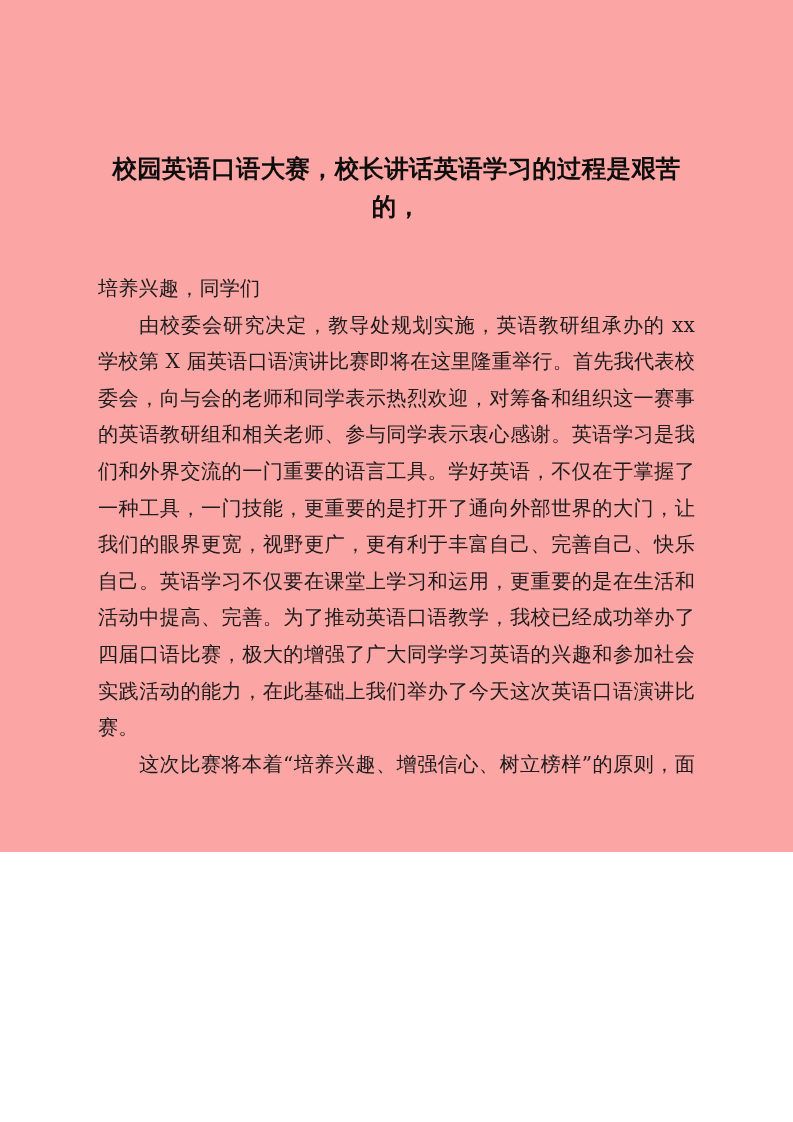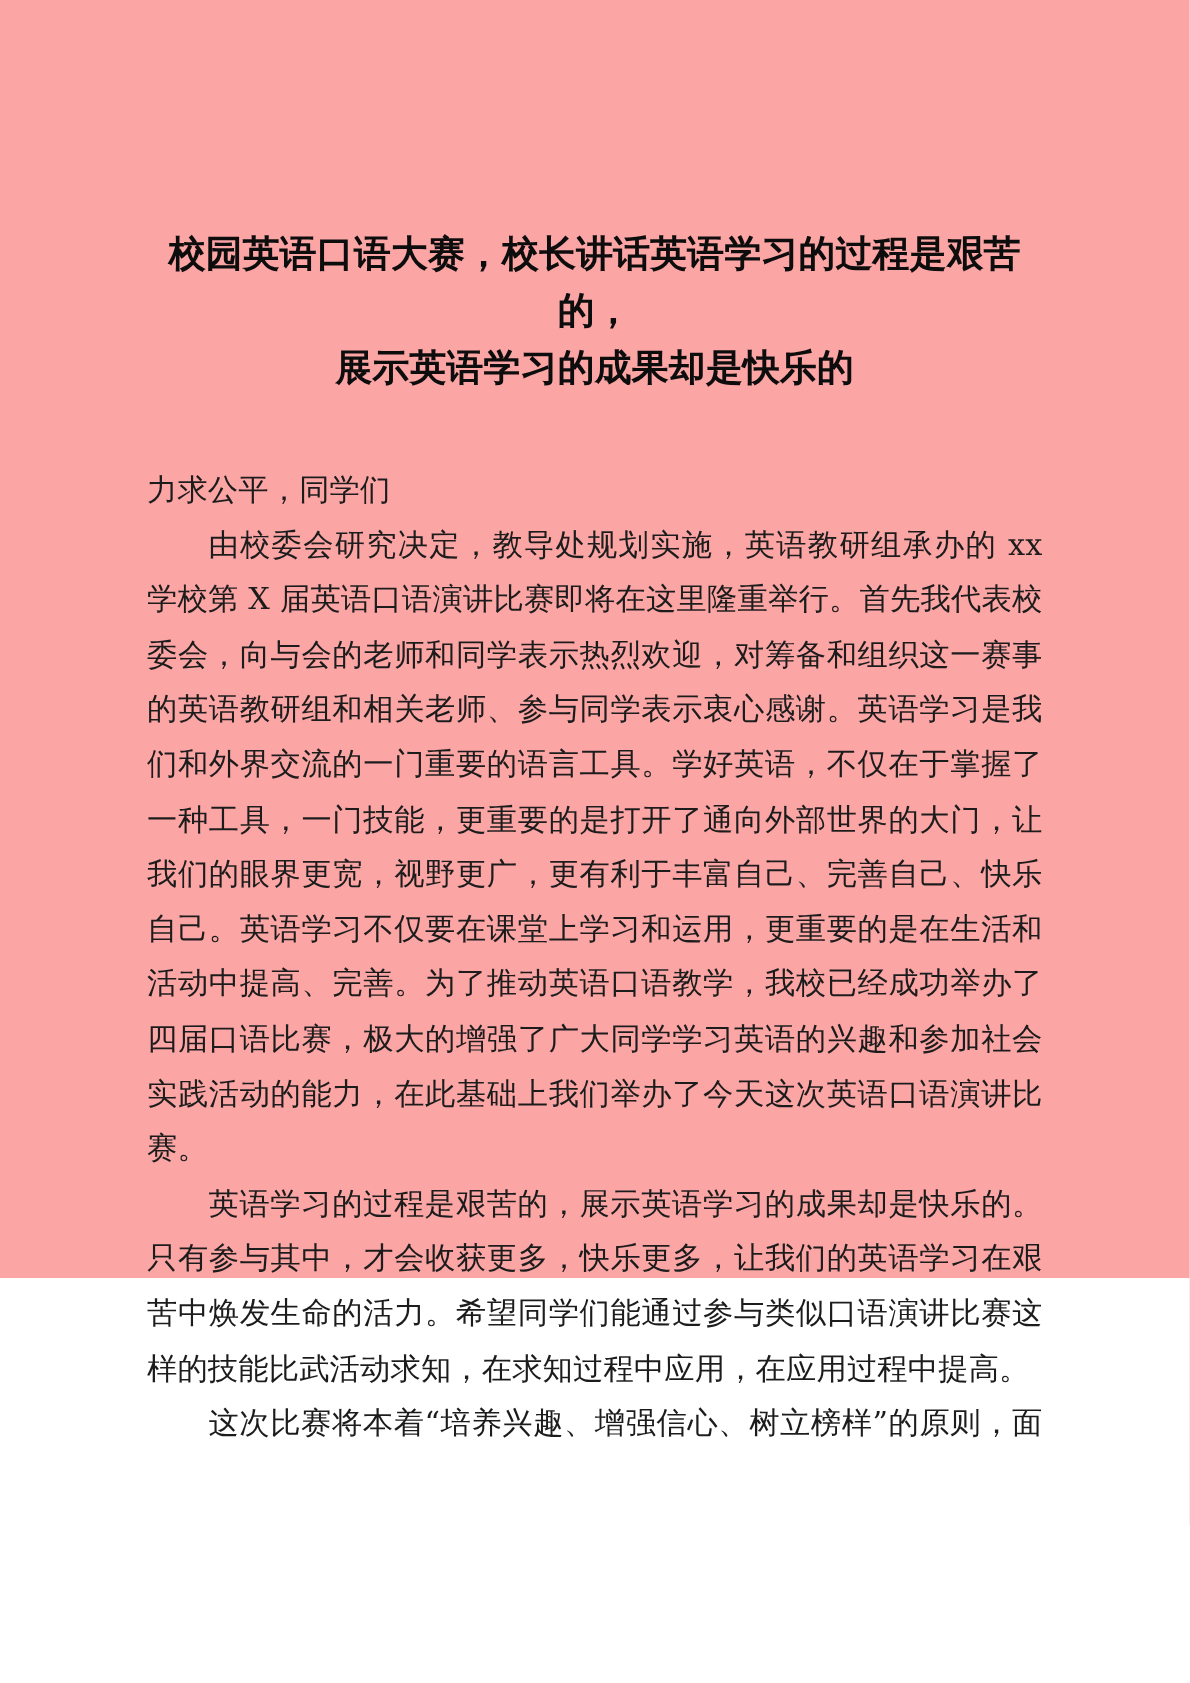--- a/index.html
+++ b/index.html
@@ -77,24 +77,22 @@
   }
 </style>
 </head>
 <body>
 
 <div class="page">
   <div class="content">
 
     <h1 class="doc-title">
       <span>校园英语口语大赛，校长讲话英语学习的过程是艰苦的，</span><br>
-      <span>展示英语学习的成果却是快乐的</span>
     </h1>
 
     <div class="title-gap"></div>
 
-    <p class="para noindent">力求公平，同学们</p>
+    <p class="para noindent">培养兴趣，同学们</p>
     <p class="para indent">由校委会研究决定，教导处规划实施，英语教研组承办的 xx 学校第 X 届英语口语演讲比赛即将在这里隆重举行。首先我代表校委会，向与会的老师和同学表示热烈欢迎，对筹备和组织这一赛事的英语教研组和相关老师、参与同学表示衷心感谢。英语学习是我们和外界交流的一门重要的语言工具。学好英语，不仅在于掌握了一种工具，一门技能，更重要的是打开了通向外部世界的大门，让我们的眼界更宽，视野更广，更有利于丰富自己、完善自己、快乐自己。英语学习不仅要在课堂上学习和运用，更重要的是在生活和活动中提高、完善。为了推动英语口语教学，我校已经成功举办了四届口语比赛，极大的增强了广大同学学习英语的兴趣和参加社会实践活动的能力，在此基础上我们举办了今天这次英语口语演讲比赛。</p>
-    <p class="para indent">英语学习的过程是艰苦的，展示英语学习的成果却是快乐的。只有参与其中，才会收获更多，快乐更多，让我们的英语学习在艰苦中焕发生命的活力。希望同学们能通过参与类似口语演讲比赛这样的技能比武活动求知，在求知过程中应用，在应用过程中提高。</p>
     <p class="para indent clipped">这次比赛将本着“培养兴趣、增强信心、树立榜样”的原则，面向全体同学，力求公平、公正、公开，让每一位参赛选手都能展示自我、超越自我。</p>
 
   </div>
 </div>
 
 </body></html>

